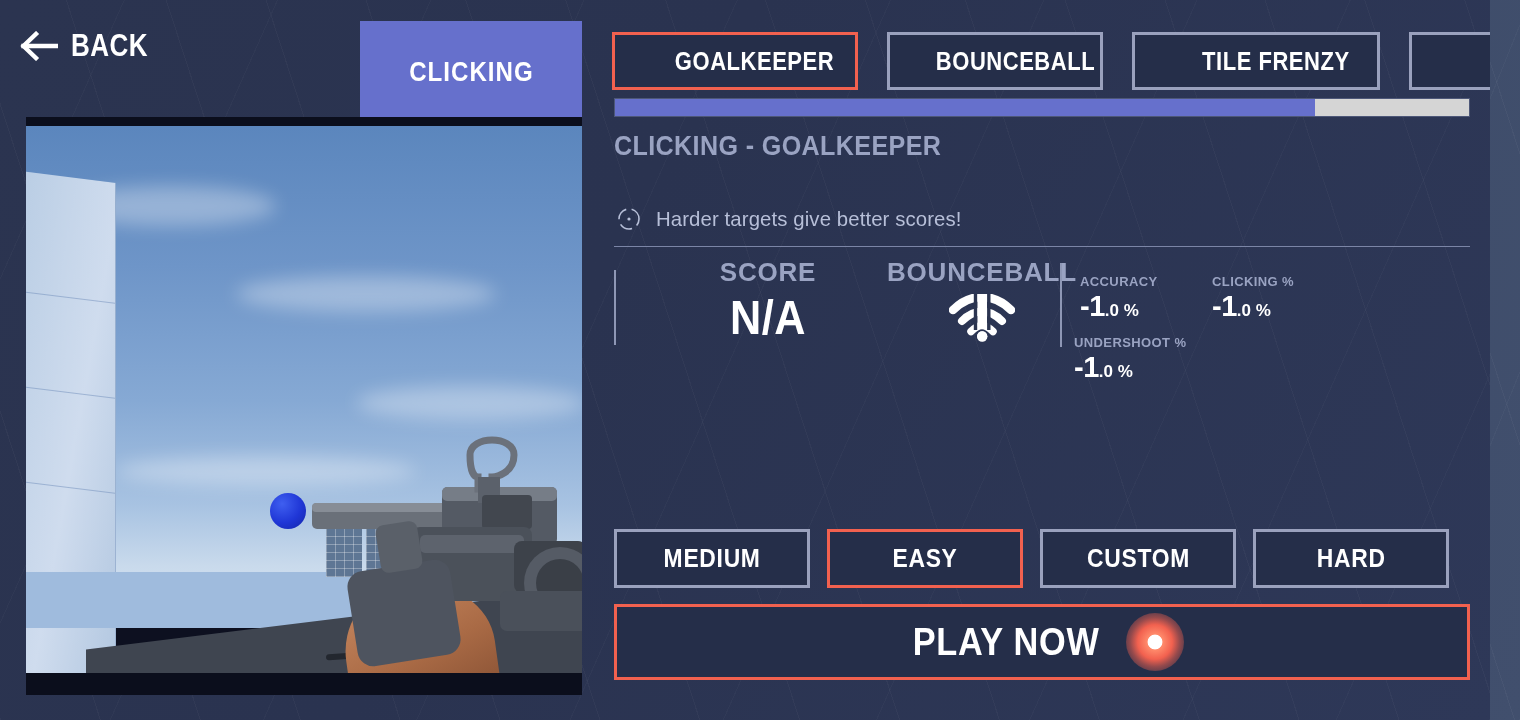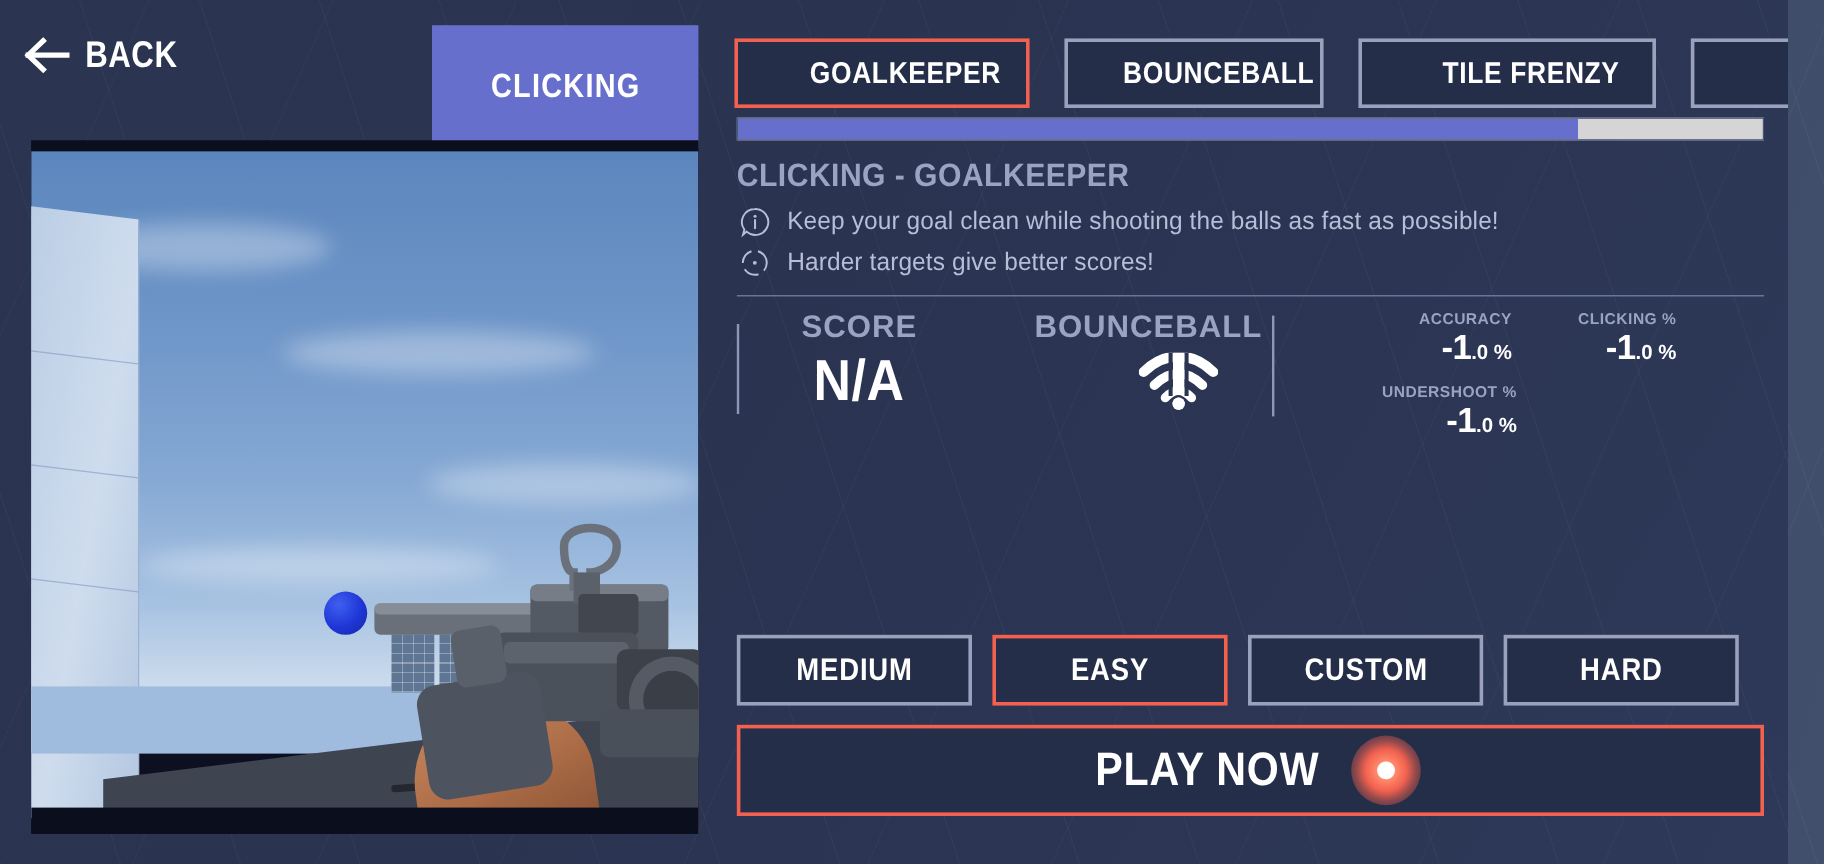--- a/index.html
+++ b/index.html
@@ -164,42 +164,42 @@
     width: 878px; height: 110px;
   }
   .vbar {
     position: absolute;
     width: 2px;
     background: #8e97b5;
   }
   .vbar.left  { left: 2px;   top: 15px; height: 75px; }
   .vbar.mid   { left: 448px; top: 8px;  height: 84px; }
 
-  .stat-big { position: absolute; }
+  .stat-big { position: absolute; text-align: center; }
   .stat-big .lbl {
     color: #9aa3c2;
     font-size: 26px;
     font-weight: 700;
     letter-spacing: 0.8px;
     display: block;
   }
   .stat-big .val {
     color: #ffffff;
     font-size: 48px;
     font-weight: 700;
     letter-spacing: 0.5px;
     display: block;
     margin-top: 2px;
     transform: scaleX(0.9);
   }
   .stat-score { left: 56px; top: 2px; width: 200px; }
   .stat-pct   { left: 250px; top: 2px; width: 240px; }
   .wifi-icon  { display: block; margin: 6px auto 0; width: 66px; height: 48px; }
 
-  .stat-small { position: absolute; text-align: right; }
+  .stat-small { position: absolute; text-align: left; margin-top: 16px; }
   .stat-small .lbl {
     color: #9aa3c2;
     font-size: 13px;
     font-weight: 700;
     letter-spacing: 0.4px;
     display: block;
   }
   .stat-small .val {
     color: #ffffff;
     font-weight: 700;
@@ -385,28 +385,20 @@
         <span></span>
       </div>
     </div>
 
     <div class="progress-wrap">
       <div class="progress-fill" id="progress-fill" style="width: 82%;"></div>
     </div>
 
     <div class="mode-title">CLICKING -  GOALKEEPER</div>
 
-    <div class="info-line l1">
-      <svg class="info-icon" viewBox="0 0 26 26">
-        <path d="M13 2.2 A10.8 10.8 0 1 1 6.2 21 L3.2 23.6 L4.3 19.3 A10.8 10.8 0 0 1 13 2.2 Z" fill="none" stroke="#b7bfd8" stroke-width="1.6"></path>
-        <circle cx="13.2" cy="8.2" r="1.25" fill="#b7bfd8"></circle>
-        <path d="M13.2 11.4 L13.2 18.2" stroke="#b7bfd8" stroke-width="1.7" stroke-linecap="round"></path>
-      </svg>
-      <div class="info-text">Keep your goal clean while shooting the balls as fast as possible!</div>
-    </div>
 
     <div class="info-line l2">
       <svg class="info-icon" viewBox="0 0 26 26">
         <circle cx="13" cy="13" r="10" fill="none" stroke="#b7bfd8" stroke-width="1.6" stroke-dasharray="13 5.5" stroke-dashoffset="6"></circle>
         <circle cx="13" cy="13" r="1.6" fill="#b7bfd8"></circle>
       </svg>
       <div class="info-text">Harder targets give better scores!</div>
     </div>
 
     <div class="divider"></div>

